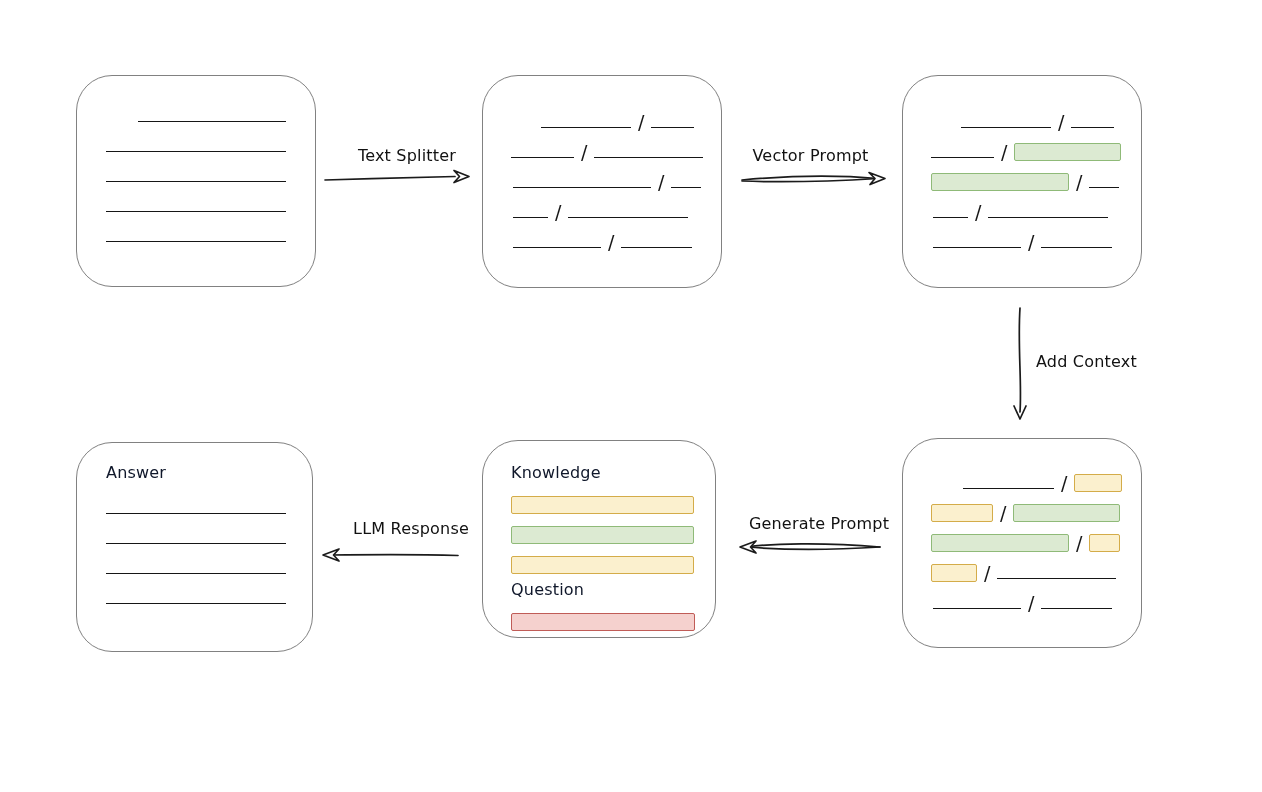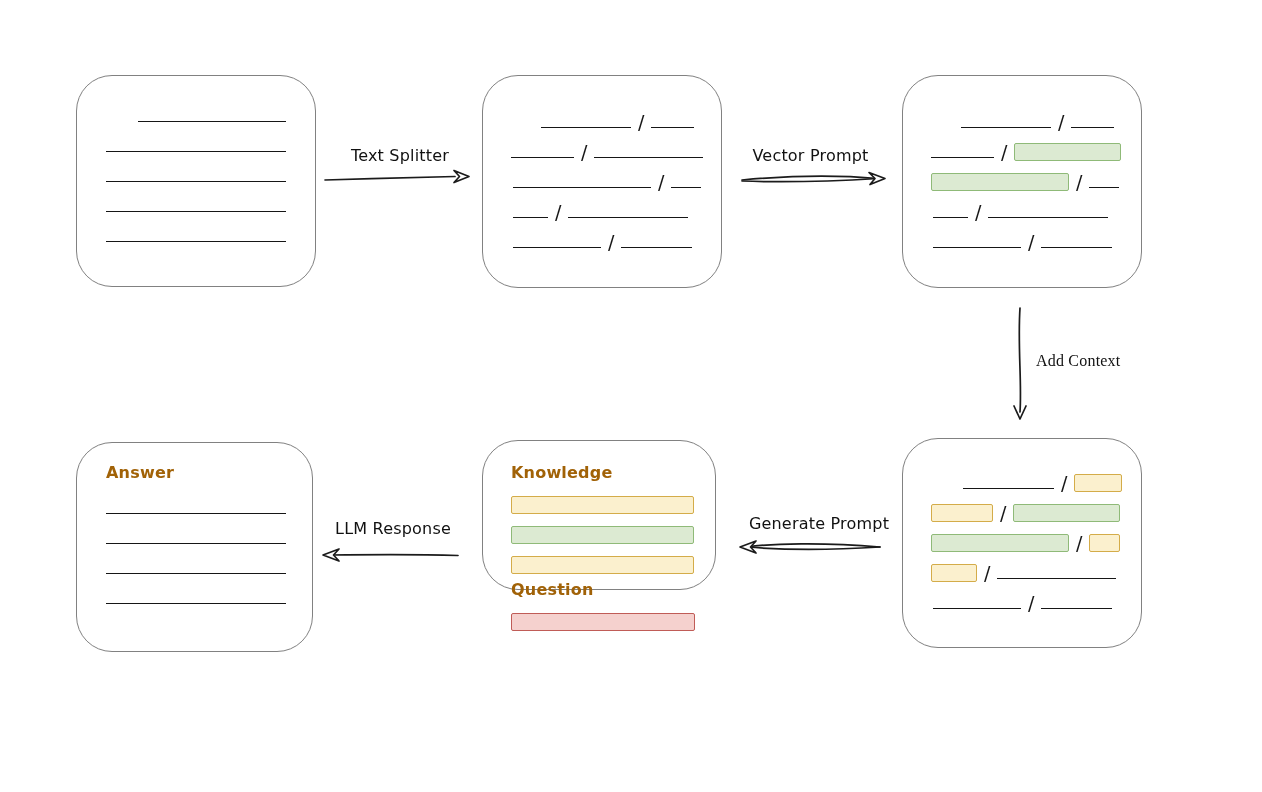--- a/index.html
+++ b/index.html
@@ -13,21 +13,21 @@
   }
   .rows { width:100%; }
   .row { display:flex; align-items:flex-end; height:24px; margin-bottom:6px; }
   .seg { display:inline-block; flex:0 0 auto; }
   .seg.line { height:0; border-bottom:1.7px solid #161616; margin-bottom:3px; }
   .seg.chip-green  { height:18px; background:#dcead2; border:1.6px solid #8fba78; border-radius:2px; }
   .seg.chip-yellow { height:18px; background:#fbf0ce; border:1.6px solid #d4ac49; border-radius:2px; }
   .seg.chip-red    { height:18px; background:#f5d1ce; border:1.6px solid #c05c57; border-radius:2px; }
   .slash { flex:0 0 auto; font-size:19px; line-height:21px; margin:0 7px -2px 7px; color:#161616; }
 
-  .box-label { font-size:16px; color:#a16207; letter-spacing:0.2px;font-weight:bold; }
+  .box-label { font-size:16px; color:#0f172a; letter-spacing:0.2px; }
 
   .arrow-label { position:absolute; font-size:16px; color:#111; text-align:center; letter-spacing:0.2px; white-space:nowrap; }
   svg.arrow { position:absolute; overflow:visible; }
   svg.arrow path, svg.arrow polyline { stroke:#1b1b1b; stroke-width:1.7; fill:none; stroke-linecap:round; stroke-linejoin:round; }
   svg.arrow path.head { fill:#ffffff; }
 
   .caption { position:absolute; font-size:17px; color:#111; text-align:center; white-space:nowrap; letter-spacing:0.2px; }
 </style>
 </head>
 <body>
@@ -137,21 +137,21 @@
           <span class="seg line" style="width: 119px;"></span>
         </div>
         <div class="row" style="padding-left: 30px;">
           <span class="seg line" style="width: 88px;"></span>
           <span class="slash">/</span>
           <span class="seg line" style="width: 71px;"></span>
         </div>
       </div>
   </div>
 
-  <div class="doc-box" style="left:482px; top:440px; width:234px; height:150px; padding:22px 0 8px 28px;">
+  <div class="doc-box" style="left:482px; top:440px; width:234px; height:198px; padding:22px 0 8px 28px;">
     <div class="box-label" style="margin-bottom:8px;">Knowledge</div>
     <div class="rows">
         <div class="row" style="padding-left: 0px;">
           <span class="seg chip-yellow" style="width: 183px;"></span>
         </div>
         <div class="row" style="padding-left: 0px;">
           <span class="seg chip-green" style="width: 183px;"></span>
         </div>
         <div class="row" style="padding-left: 0px;">
           <span class="seg chip-yellow" style="width: 183px;"></span>
@@ -176,46 +176,46 @@
         </div>
         <div class="row" style="padding-left: 0px;">
           <span class="seg line" style="width: 180px;"></span>
         </div>
         <div class="row" style="padding-left: 0px;">
           <span class="seg line" style="width: 180px;"></span>
         </div>
       </div>
   </div>
 
-  <div class="arrow-label" style="left:330px; top:146px; width:140px;">Text Splitter</div>
+  <div class="arrow-label" style="left:337px; top:146px; width:140px;">Text Splitter</div>
   <svg class="arrow" style="left:323px; top:165px;" width="150" height="26" viewBox="0 0 150 26">
     <path d="M2,15 C 45,13.5 95,12.5 132,11.5"></path>
     <path class="head" d="M131,5.5 L146,11.5 L131,17.5 L136.5,11.5 Z"></path>
   </svg>
 
   <div class="arrow-label" style="left:738px; top:146px; width:145px;">Vector Prompt</div>
   <svg class="arrow" style="left:740px; top:168px;" width="150" height="26" viewBox="0 0 150 26">
     <path d="M2,12 C 55,7 105,7.5 138,10.5"></path>
     <path d="M2,13 C 55,15 105,12.5 138,10.5"></path>
     <path class="head" d="M129,4.5 L145,10.5 L130,16.5 L135,10.5 Z"></path>
   </svg>
 
   <svg class="arrow" style="left:1009px; top:306px;" width="24" height="118" viewBox="0 0 24 118">
     <path d="M11,2 C 8.5,40 13,76 11,106"></path>
     <polyline points="5,100 11,113 17,100"></polyline>
   </svg>
-  <div class="arrow-label" style="left:1036px; top:352px;font-family:Liberation Serif, serif;">Add Context</div>
+  <div class="arrow-label" style="left:1036px; top:352px;">Add Context</div>
 
   <div class="arrow-label" style="left:745px; top:514px; width:148px;">Generate Prompt</div>
   <svg class="arrow" style="left:737px; top:537px;" width="148" height="24" viewBox="0 0 148 24">
     <path d="M143,10 C 85,5 35,6.5 10,10"></path>
     <path d="M143,10 C 85,13.5 35,12 10,10"></path>
     <path class="head" d="M19,4 L3,10 L19,16 L13.5,10 Z"></path>
   </svg>
 
-  <div class="arrow-label" style="left:325px; top:519px; width:136px;">LLM Response</div>
+  <div class="arrow-label" style="left:333px; top:519px; width:136px;text-align:right;">LLM Response</div>
   <svg class="arrow" style="left:320px; top:544px;" width="142" height="24" viewBox="0 0 142 24">
     <path d="M138,11.5 C 95,10 45,10.5 10,11"></path>
     <path class="head" d="M19,5 L3,11 L19,17 L13.5,11 Z"></path>
   </svg>
 
 
 </div>
 
 </body></html>

